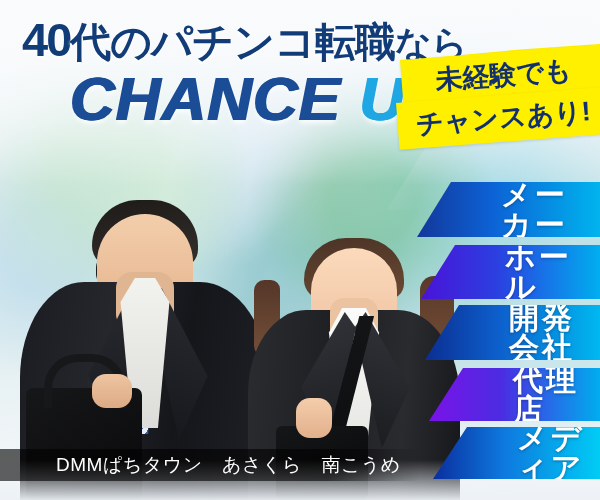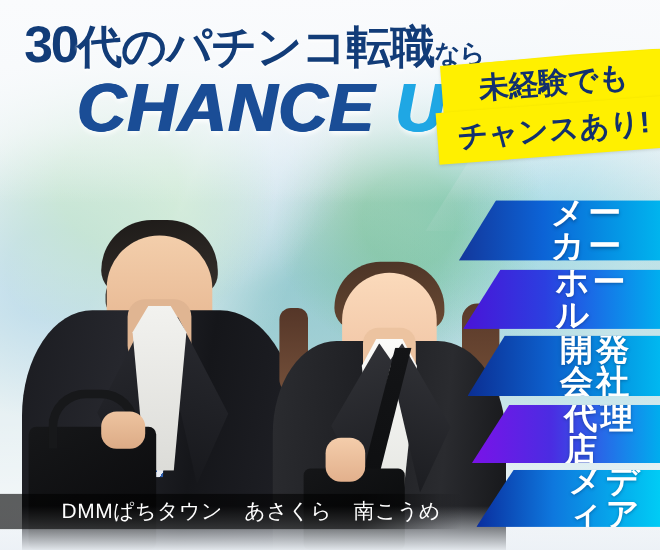--- a/index.html
+++ b/index.html
@@ -114,21 +114,21 @@
     background:#fff000;clip-path:polygon(100% 0,100% 100%,0 100%,58% 34%);}
 
   
   .headline{position:absolute;left:22px;top:16px;width:420px;}
   .h-line1{
     font-size:41px;font-weight:700;line-height:1;letter-spacing:-1px;
     color:#123c78;white-space:nowrap;
     text-shadow:0 2px 3px rgba(255,255,255,.9),0 0 2px rgba(255,255,255,.9);
   }
   .h-line1 .num{font-size:47px;letter-spacing:-2px;}
-  .h-line1 .small{font-size:23px;text-align:right;}
+  .h-line1 .small{font-size:36px;text-align:right;}
   .h-line2{margin-top:5px;font-size:62px;font-weight:700;font-style:italic;
     line-height:1;letter-spacing:1px;white-space:nowrap;margin-left:48px;}
   .h-line2 .ch{color:#1a4d96;
     text-shadow:1px 0 0 #1a4d96,-1px 0 0 #1a4d96,0 3px 5px rgba(255,255,255,.85);}
   .h-line2 .up-u{color:#1fa7e4;
     text-shadow:1px 0 0 #1fa7e4,-1px 0 0 #1fa7e4,0 3px 5px rgba(255,255,255,.85);}
   .h-line2 .up-p{color:#1a4d96;
     text-shadow:1px 0 0 #1a4d96,-1px 0 0 #1a4d96,0 3px 5px rgba(255,255,255,.85);}
 
   
@@ -195,21 +195,21 @@
     </div>
     <div class="w-bag"></div>
     <div class="w-hand"></div>
   </div>
 
   <div class="bg-botfade"></div>
 
   <div class="yellow-wedge"></div>
 
   <div class="headline">
-    <div class="h-line1"><span class="num">30</span><span>代のパチンコ転職</span><span class="small">なら</span></div>
+    <div class="h-line1"><span class="num">40</span><span>代のパチンコ転職</span><span class="small">なら</span></div>
     <div class="h-line2"><span class="ch">CHANCE</span> <span class="up-u">U</span><span class="up-p">P</span></div>
   </div>
 
   <div class="badge badge-1">未経験でも</div>
   <div class="badge badge-2">チャンスあり!</div>
 
   <div class="bars">
       <div class="bar" style="top: 182px; height: 55px; left: 417px; background: linear-gradient(90deg, rgb(19, 55, 155) 0%, rgb(12, 99, 214) 42%, rgb(0, 180, 238) 100%);">
         <div class="bar-label">メーカー</div>
       </div>

